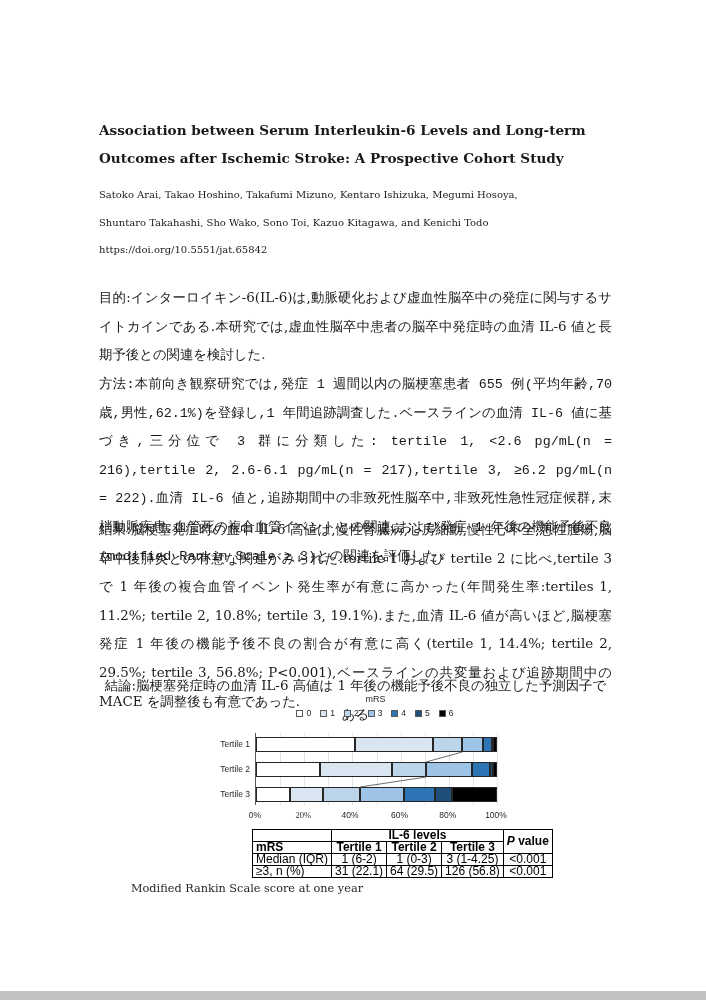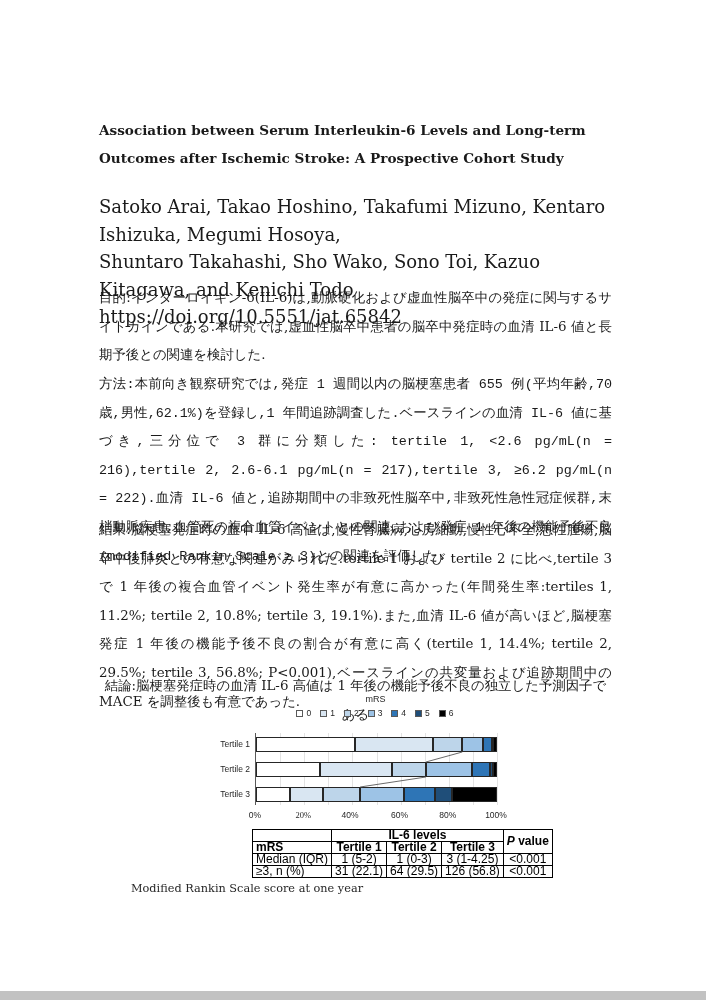--- a/index.html
+++ b/index.html
@@ -7,21 +7,21 @@
     position:relative; width:706px; height:1000px; overflow:hidden;
     background:#ffffff; color:#1a1a1a;
     font-family:"DejaVu Serif","Liberation Serif",serif;
   }
   .paper-title {
     position:absolute; left:99px; top:116px; width:514px;
     font-weight:bold; font-size:13.6px; line-height:28px;
   }
   .authors-block {
     position:absolute; left:99px; top:181px; width:514px;
-    font-size:18px; line-height:27.5px;margin-top:12px;
+    font-size:10px; line-height:27.5px;
   }
   .para {
     position:absolute; left:99px; width:513px;
     font-size:13.4px; line-height:28.6px; text-align:justify;
   }
   #para-objective  { top:284px; }
   #para-methods    { top:371px;font-family:Liberation Mono, monospace; }
   #para-results    { top:516px; }
   #para-conclusion { top:672px; text-align:center; }
 
@@ -181,21 +181,21 @@
       <td class="hdr" rowspan="2"><span class="it">P</span><span> value</span></td>
     </tr>
     <tr>
       <td class="lbl hdr">mRS</td>
       <td class="hdr">Tertile 1</td>
       <td class="hdr">Tertile 2</td>
       <td class="hdr">Tertile 3</td>
     </tr>
     <tr>
       <td class="lbl">Median (IQR)</td>
-      <td>1 (5-2)</td>
+      <td>1 (6-2)</td>
       <td>1 (0-3)</td>
       <td>3 (1-4.25)</td>
       <td>&lt;0.001</td>
     </tr>
     <tr>
       <td class="lbl">≥3, n (%)</td>
       <td>31 (22.1)</td>
       <td>64 (29.5)</td>
       <td>126 (56.8)</td>
       <td>&lt;0.001</td>

